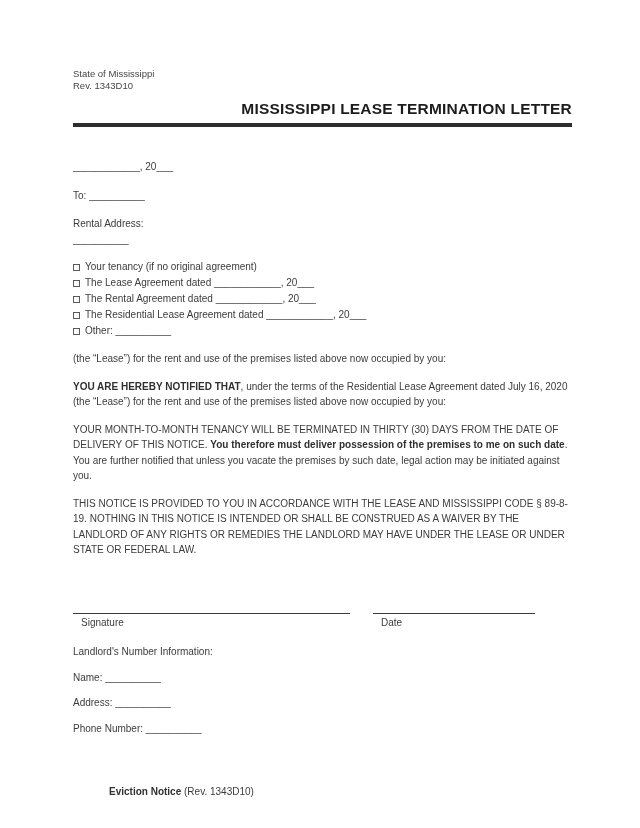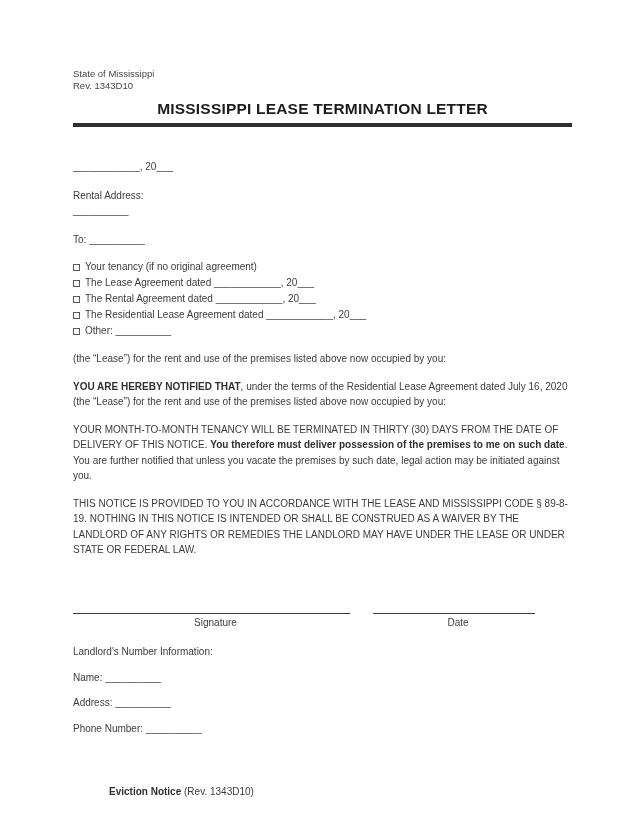--- a/index.html
+++ b/index.html
@@ -21,21 +21,21 @@
     display: flex;
     justify-content: space-between;
     align-items: baseline;
     font-size: 9.5px;
     line-height: 12px;
     color: #454545;
     flex-direction: column;
   }
   .doc-title {
     margin: 7px 0 0 0;
-    text-align: center;
+    text-align: right;
     font-size: 15.5px;
     line-height: 19px;
     font-weight: bold;
     color: #1c1c1c;
     letter-spacing: 0.2px;
   }
   .title-rule {
     margin-top: 5px;
     height: 2px;
     border-top: 2px solid #2e2e2e;
@@ -52,21 +52,20 @@
     width: 7px;
     height: 7px;
     border: 1px solid #5a5a5a;
     margin-right: 5px;
     vertical-align: -0.5px;
     background: #fff;
   }
   .sig-row {
     display: flex;
     margin-top: 44px;
-    text-align: center;
   }
   .sig-col-left { width: 277px; margin-right: 23px; }
   .sig-col-right { width: 162px; }
   .sig-line { border-bottom: 1px solid #3c3c3c; height: 12px; }
   .sig-label { padding-left: 8px; padding-top: 1px; }
   .contact p { margin-top: 8px; line-height: 17.5px; }
   .contact-heading { margin-top: 13px !important; }
   .footer {
     position: absolute;
     left: 73px;
@@ -85,26 +84,26 @@
     <span>Rev. 1343D10</span>
   </div>
 
   <h1 class="doc-title">MISSISSIPPI LEASE TERMINATION LETTER</h1>
   <div class="title-rule"></div>
 
   <p class="first-after-rule">
     <span>____________, 20___</span>
   </p>
 
+  <p class="gap-13"><span>To: </span><span>__________</span></p>
+
   <p class="gap-13">
     <span>Rental Address:</span><br>
     <span>__________</span>
   </p>
-
-  <p class="gap-13"><span>To: </span><span>__________</span></p>
 
 
   <ul class="options">
     <li><span class="checkbox"></span><span>Your tenancy (if no original agreement)</span></li>
     <li><span class="checkbox"></span><span>The Lease Agreement dated ____________, 20___</span></li>
     <li><span class="checkbox"></span><span>The Rental Agreement dated ____________, 20___</span></li>
     <li><span class="checkbox"></span><span>The Residential Lease Agreement dated ____________, 20___</span></li>
     <li><span class="checkbox"></span><span>Other: __________</span></li>
   </ul>
 

